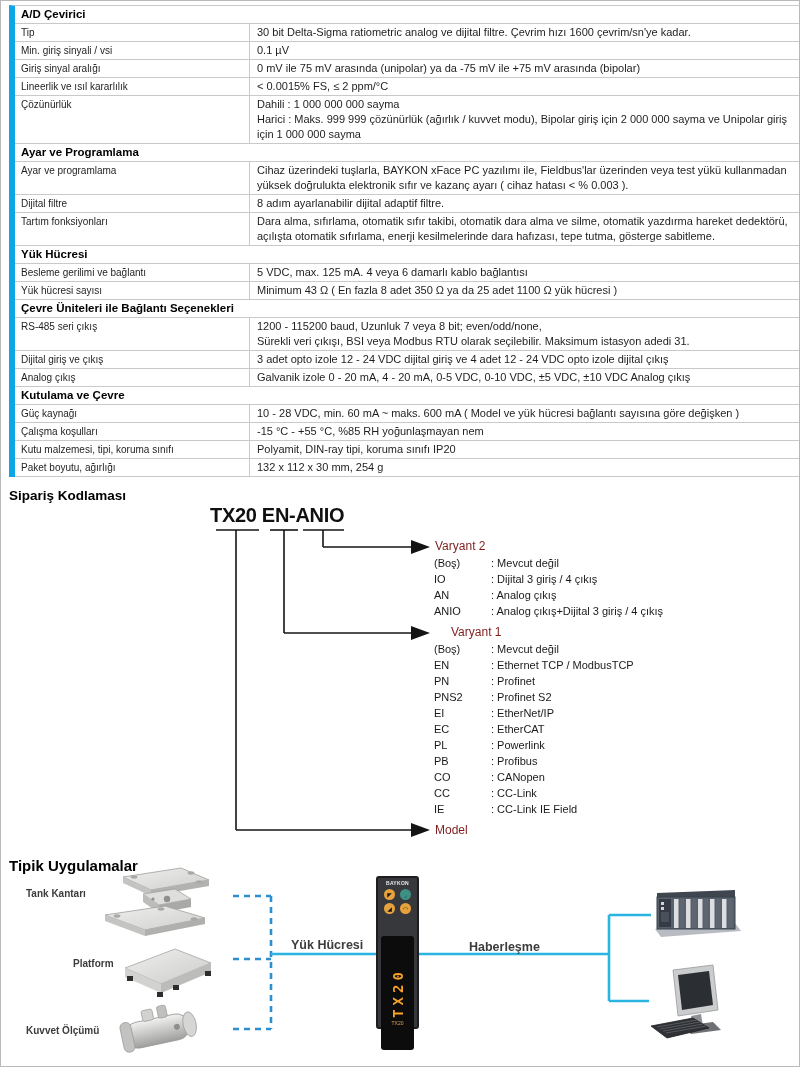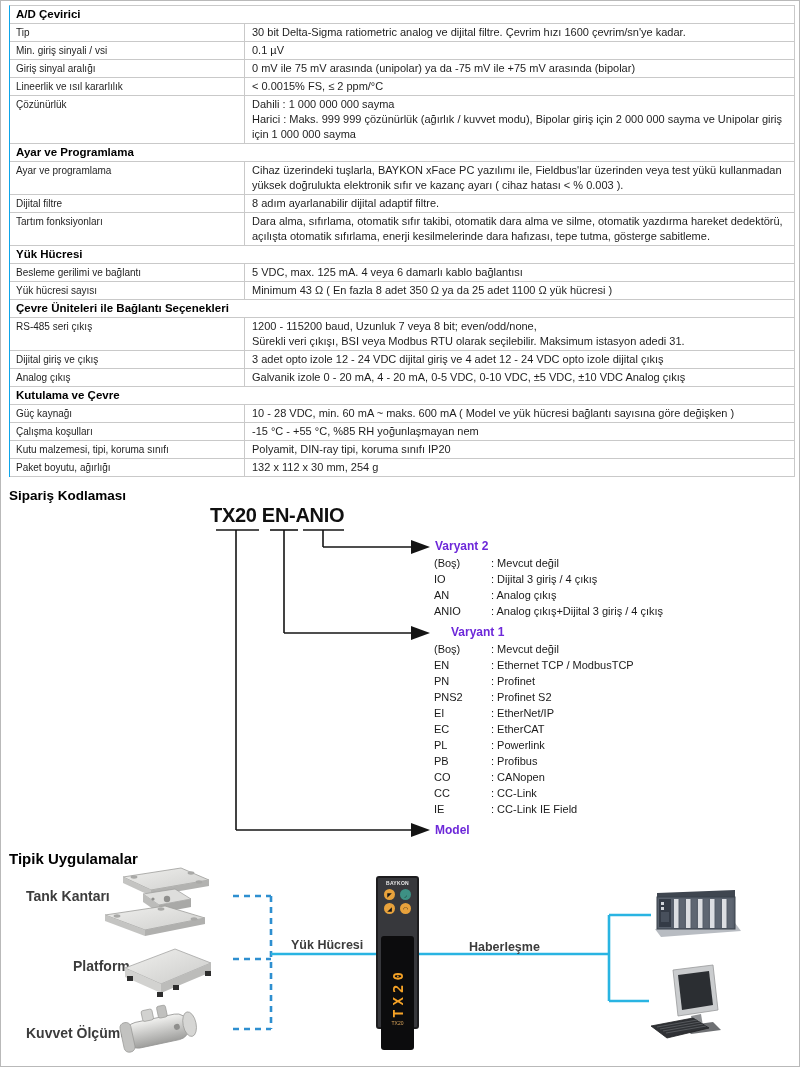--- a/index.html
+++ b/index.html
@@ -1,43 +1,43 @@
 <!DOCTYPE html>
 <html><head>
 <meta charset="utf-8">
 <style>
   html,body{margin:0;padding:0;background:#fff;}
   .page{position:relative;width:800px;height:1067px;background:#fff;border:1px solid #b9b9b9;
         box-sizing:border-box;font-family:"Liberation Sans",sans-serif;color:#1e1e1e;overflow:hidden;}
 
   
   .spec{position:absolute;left:8px;top:4px;width:784px;border-top:1px solid #c9c9c9;
-        border-left:1px solid #0ea5e9;border-right:1px solid #c9c9c9;}
+        border-left:6px solid #0ea5e9;border-right:1px solid #c9c9c9;}
   .t-header{font-size:11.5px;line-height:15px;font-weight:bold;color:#000;
             padding:1px 6px;border-bottom:1px solid #c9c9c9;}
   .t-row{display:flex;border-bottom:1px solid #c9c9c9;}
   .t-label{width:222px;flex:0 0 222px;border-right:1px solid #c9c9c9;
            font-size:10px;line-height:15px;padding:1px 6px;}
   .t-value{flex:1;font-size:11px;line-height:15px;padding:1px 7px;}
 
   
   .order{position:absolute;left:0;top:470px;width:700px;height:370px;}
   .order-title{position:absolute;left:8px;top:17px;font-size:13.5px;font-weight:bold;color:#000;}
   .order-code{position:absolute;left:209px;top:33px;font-size:20px;font-weight:bold;
               letter-spacing:-0.3px;color:#101010;white-space:nowrap;}
   .order svg.lines{position:absolute;left:0;top:0;}
-  .var-label{position:absolute;font-size:12px;font-weight:bold;color:#6d28d9;}
+  .var-label{position:absolute;font-size:12px;font-weight:normal;color:#7f1d1d;}
   .opts{position:absolute;left:433px;}
   .opt-row{font-size:11px;line-height:16px;color:#1a1a1a;white-space:nowrap;}
   .opt-code{display:inline-block;width:57px;}
 
   
   .apps{position:absolute;left:0;top:840px;width:800px;height:227px;}
-  .apps-title{position:absolute;left:8px;top:9px;font-size:15px;font-weight:bold;color:#000;}
-  .app-label{position:absolute;left:25px;font-size:14px;font-weight:bold;color:#3c3c3c;white-space:nowrap;}
+  .apps-title{position:absolute;left:8px;top:16px;font-size:15px;font-weight:bold;color:#000;}
+  .app-label{position:absolute;left:25px;font-size:10px;font-weight:bold;color:#3c3c3c;white-space:nowrap;}
   .conn-label{position:absolute;font-size:12.5px;font-weight:bold;color:#3c3c3c;white-space:nowrap;}
   .apps svg{position:absolute;}
   .illus{position:absolute;}
 
   
   .device{position:absolute;left:375px;top:35px;width:43px;height:153px;background:#37383c;
           border:2px solid #1d1d1f;border-radius:3px;box-sizing:border-box;}
   .dev-brand{font-size:5px;font-weight:bold;color:#e9e9e9;text-align:center;margin-top:2px;letter-spacing:.3px;}
   .dev-btns{display:grid;grid-template-columns:1fr 1fr;gap:3px 5px;padding:3px 6px 2px 6px;}
   .dev-btn{width:11px;height:11px;border-radius:50%;display:flex;align-items:center;justify-content:center;

